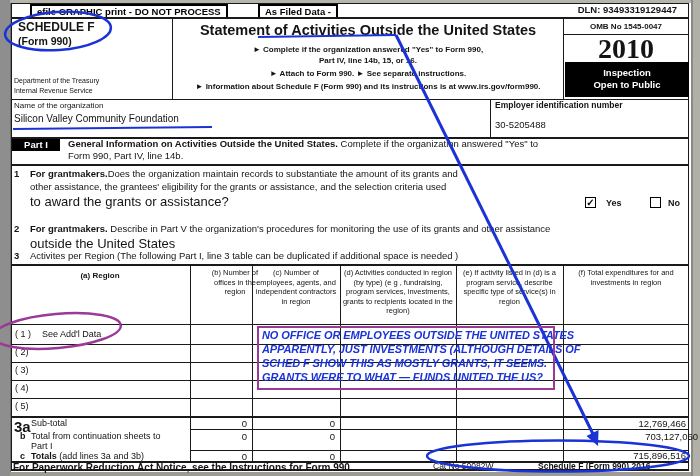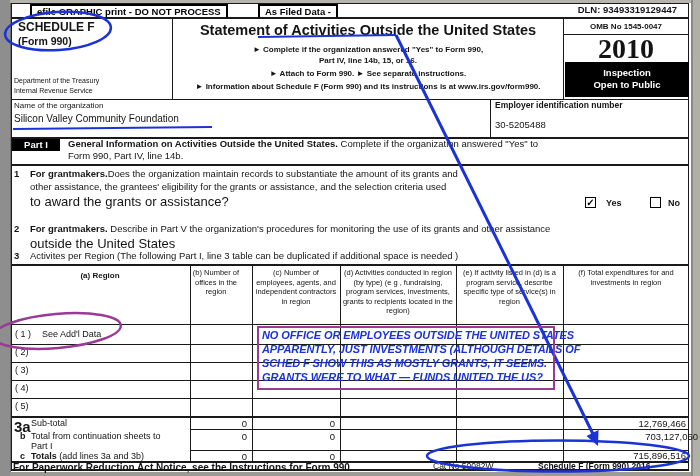--- a/index.html
+++ b/index.html
@@ -101,21 +101,21 @@
 <div class="hl" style="left:190px;top:429px;width:499px"></div>
 <div class="hl" style="left:190px;top:450px;width:499px"></div>
 <div class="hl" style="left:11px;top:461px;width:678px;height:2px"></div>
 <div class="vl" style="left:190px;top:265px;height:196px"></div>
 <div class="vl" style="left:252px;top:265px;height:196px"></div>
 <div class="vl" style="left:340px;top:265px;height:196px"></div>
 <div class="vl" style="left:456px;top:265px;height:196px"></div>
 <div class="vl" style="left:563px;top:265px;height:196px"></div>
 
 <div class="hc b" style="left:10px;top:271px;width:180px;font-size:8px">(a) Region</div>
-<div class="hc" style="left:186px;top:268px;width:60px">(b) Number of offices in the region</div>
+<div class="hc" style="left:205px;top:268px;width:60px">(b) Number of offices in the region</div>
 <div class="hc" style="left:253px;top:268px;width:86px">(c) Number of employees, agents, and independent contractors in region</div>
 <div class="hc" style="left:341px;top:268px;width:114px">(d) Activities conducted in region (by type) (e g , fundraising, program services, investments, grants to recipients located in the region)</div>
 <div class="hc" style="left:457px;top:268px;width:105px">(e) If activity listed in (d) is a program service, describe specific type of service(s) in region</div>
 <div class="hc" style="left:564px;top:268px;width:124px">(f) Total expenditures for and investments in region</div>
 
 <div class="t" style="left:15px;top:329px;font-size:9px">( 1 )</div>
 <div class="t" style="left:42px;top:329px;font-size:9px">See Add'l Data</div>
 <div class="t" style="left:15px;top:347px;font-size:9px">( 2)</div>
 <div class="t" style="left:15px;top:365px;font-size:9px">( 3)</div>
 <div class="t" style="left:15px;top:383px;font-size:9px">( 4)</div>

